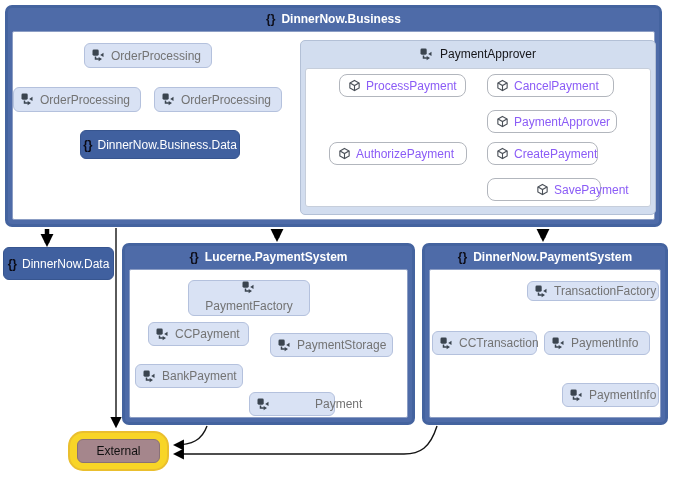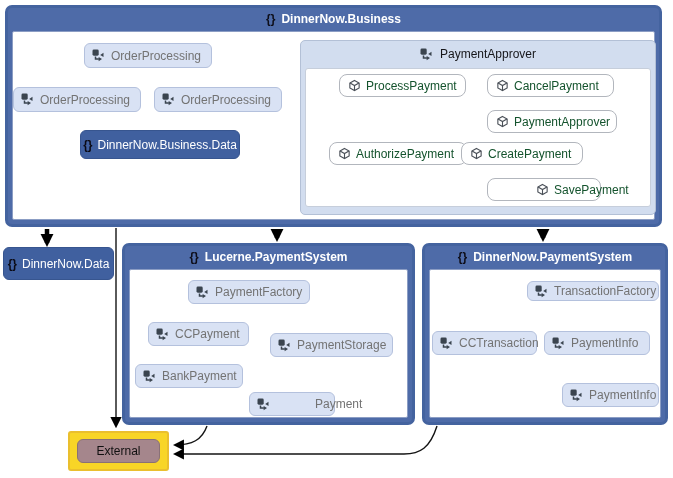--- a/index.html
+++ b/index.html
@@ -44,26 +44,26 @@
   .node-light{
     background:#d9e2f4;border:1px solid #b4c1dd;border-radius:6px;
     padding:0 7px;color:#737373;
   }
   .node-dark{
     background:#40609f;border:1px solid #37558f;border-radius:6px;
     justify-content:center;color:#ffffff;
   }
   .node-white{
     background:#ffffff;border:1px solid #b2b6bd;border-radius:8px;
-    padding:0 8px;color:#14532d;
+    padding:0 8px;color:#8b5cf6;
   }
   .ico{flex:0 0 auto;display:block;}
   
   .external-outer{
-    position:absolute;background:#f8d527;border:2px solid #eabf2e;border-radius:3px;
+    position:absolute;background:#f8d527;border:2px solid #eabf2e;border-radius:15px;
     box-sizing:border-box;padding:6px 7px;
   }
   .external-inner{
     width:100%;height:100%;box-sizing:border-box;background:#a5868c;
     border:1px solid #8a7176;border-radius:6px;
     display:flex;align-items:center;justify-content:center;color:#101010;
   }
   
   #edge-layer{position:absolute;left:0;top:0;width:673px;height:478px;pointer-events:none;}
   #edge-layer .edge{pointer-events:stroke;}
@@ -188,21 +188,21 @@
   </div>
 
   <div class="node node-white" style="left:329px;top:142px;width:138px;height:23px;">
     <svg class="ico" width="13" height="13" viewBox="0 0 14 14">
       <path d="M7 1.6 L12 4.3 V9.7 L7 12.4 L2 9.7 V4.3 Z" fill="none" stroke="#4a5058" stroke-width="1.2"></path>
       <path d="M2.2 4.4 L7 7 L11.8 4.4 M7 7 V12.2" stroke="#4a5058" stroke-width="1.2" fill="none"></path>
     </svg>
     <span>AuthorizePayment</span>
   </div>
 
-  <div class="node node-white" style="left:461px;top:142px;width:122px;height:23px;">
+  <div class="node node-white" style="left:487px;top:142px;width:111px;height:23px;">
     <svg class="ico" width="13" height="13" viewBox="0 0 14 14">
       <path d="M7 1.6 L12 4.3 V9.7 L7 12.4 L2 9.7 V4.3 Z" fill="none" stroke="#4a5058" stroke-width="1.2"></path>
       <path d="M2.2 4.4 L7 7 L11.8 4.4 M7 7 V12.2" stroke="#4a5058" stroke-width="1.2" fill="none"></path>
     </svg>
     <span>CreatePayment</span>
   </div>
 
   <div class="node node-white" style="left:487px;top:178px;width:114px;height:23px;padding-left:48px;">
     <svg class="ico" width="13" height="13" viewBox="0 0 14 14">
       <path d="M7 1.6 L12 4.3 V9.7 L7 12.4 L2 9.7 V4.3 Z" fill="none" stroke="#4a5058" stroke-width="1.2"></path>
@@ -217,21 +217,21 @@
   </div>
 
   <div class="container" style="left:122px;top:243px;width:293px;height:182px;">
     <div class="hdr">
       <span class="ns">{}</span>
       <span>Lucerne.PaymentSystem</span>
     </div>
     <div class="body"></div>
   </div>
 
-  <div class="node node-light" style="left:188px;top:280px;width:122px;height:24px;">
+  <div class="node node-light" style="left:188px;top:280px;width:122px;height:36px;flex-direction:column;">
     <svg class="ico" width="14" height="13" viewBox="0 0 14 13">
       <rect x="0.5" y="0.5" width="6.2" height="6.2" rx="1.4" fill="#3a444f"></rect>
       <path d="M3.5 7.5 v2.6 h3.4" stroke="#3a444f" stroke-width="1.5" fill="none"></path>
       <path d="M6.6 7.9 L10 10.1 L6.6 12.3 z" fill="#3a444f"></path>
       <path d="M8.2 5.9 L11.5 3.8 L11.5 8.1 z" fill="#3a444f"></path>
     </svg>
     <span>PaymentFactory</span>
   </div>
 
   <div class="node node-light" style="left:148px;top:322px;width:101px;height:24px;">

